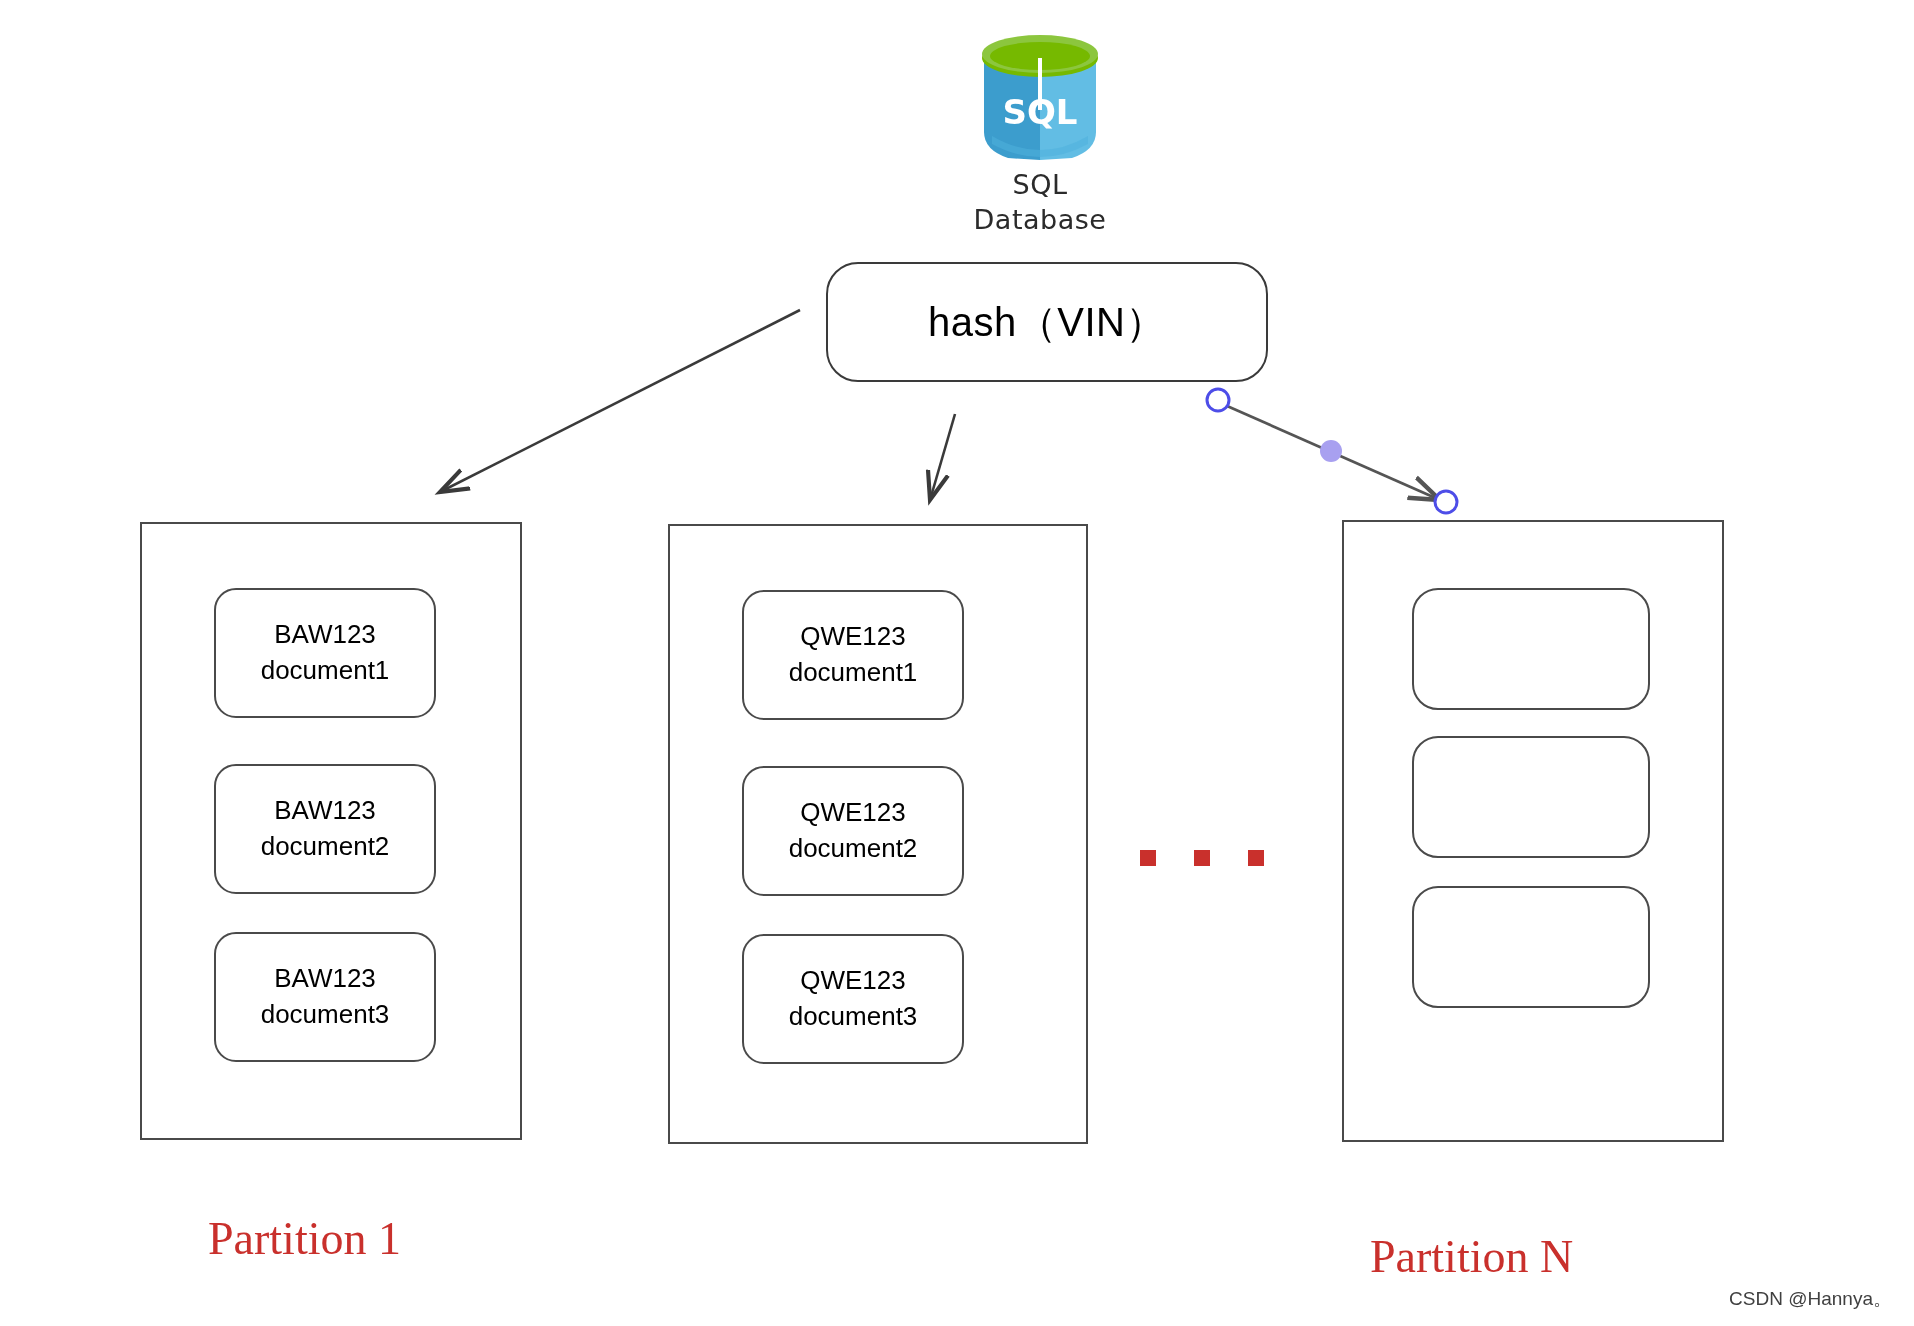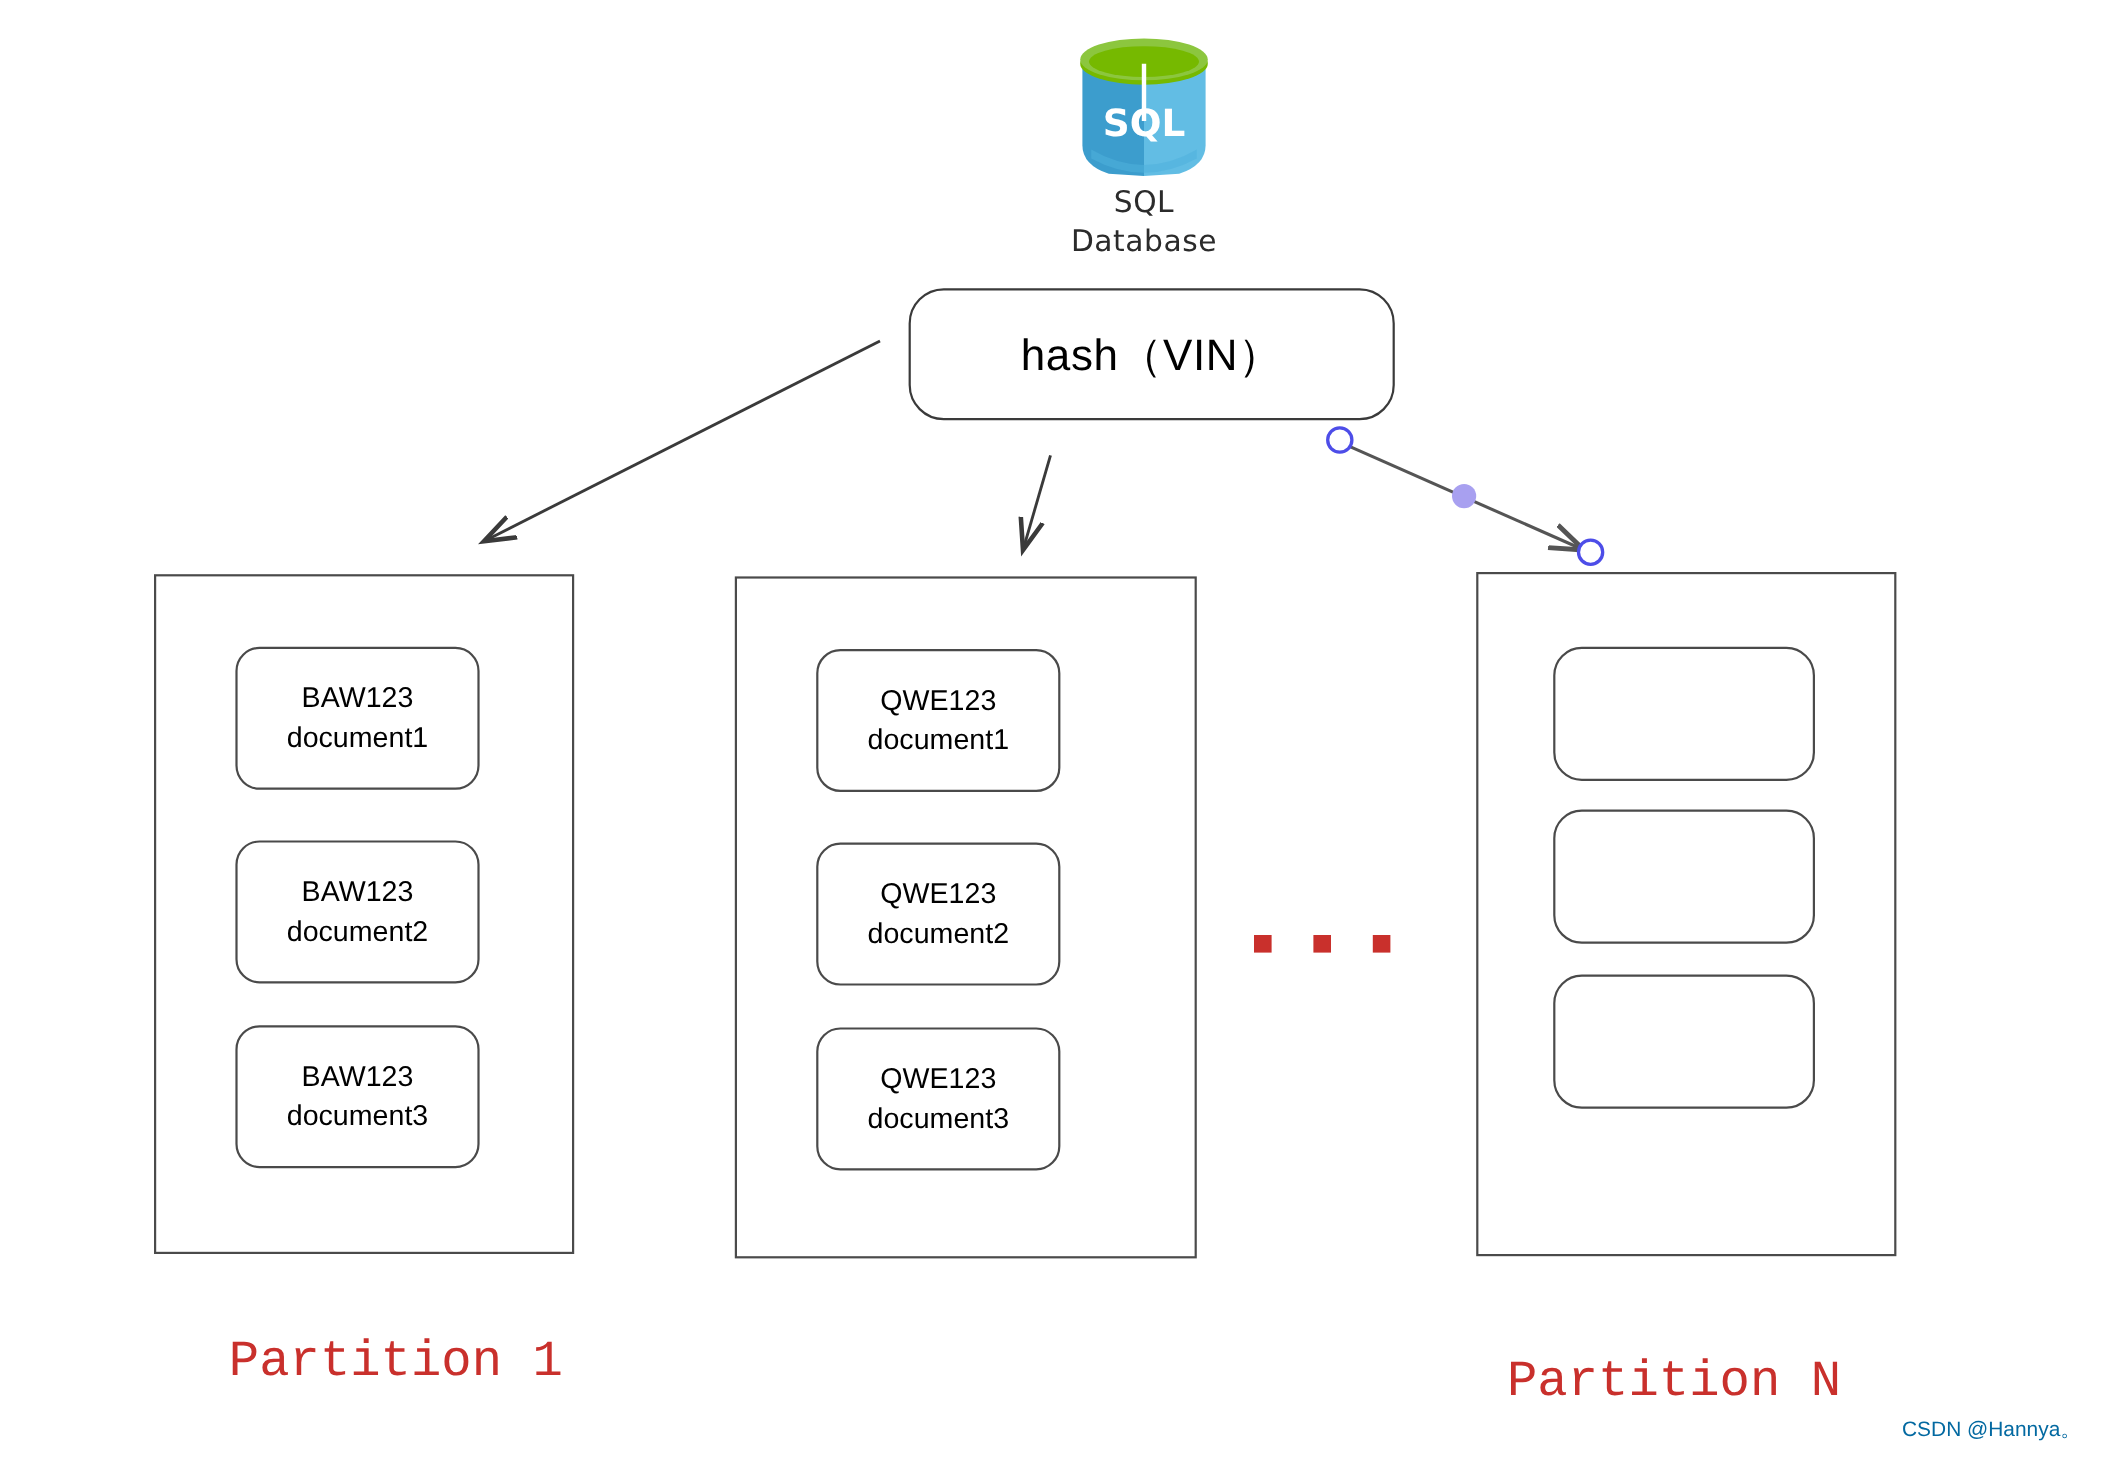--- a/index.html
+++ b/index.html
@@ -127,37 +127,37 @@
   }
   .ellipsis .dot {
     width: 16px;
     height: 16px;
     background: #c9302c;
   }
 
   
   .partition-label {
     position: absolute;
-    font-family: Liberation Mono, monospace;
+    font-family: Liberation Serif, serif;
     font-size: 46px;
     color: #c9302c;
     white-space: nowrap;
   }
   #label-1 { left: 208px;  top: 1212px; }
   #label-2 { left: 722px;  top: 1218px; }
   #label-n { left: 1370px; top: 1230px; }
 
   
   .watermark {
     position: absolute;
     right: 22px;
     bottom: 14px;
     font-family: "Liberation Sans", sans-serif;
     font-size: 19px;
-    color: #0369a1;
+    color: #404040;
     white-space: nowrap;
   }
 </style>
 </head>
 <body>
 
 <div id="canvas">
 
   <div class="db-icon">
     <svg viewBox="0 0 124 132" width="124" height="132" xmlns="http://www.w3.org/2000/svg">

